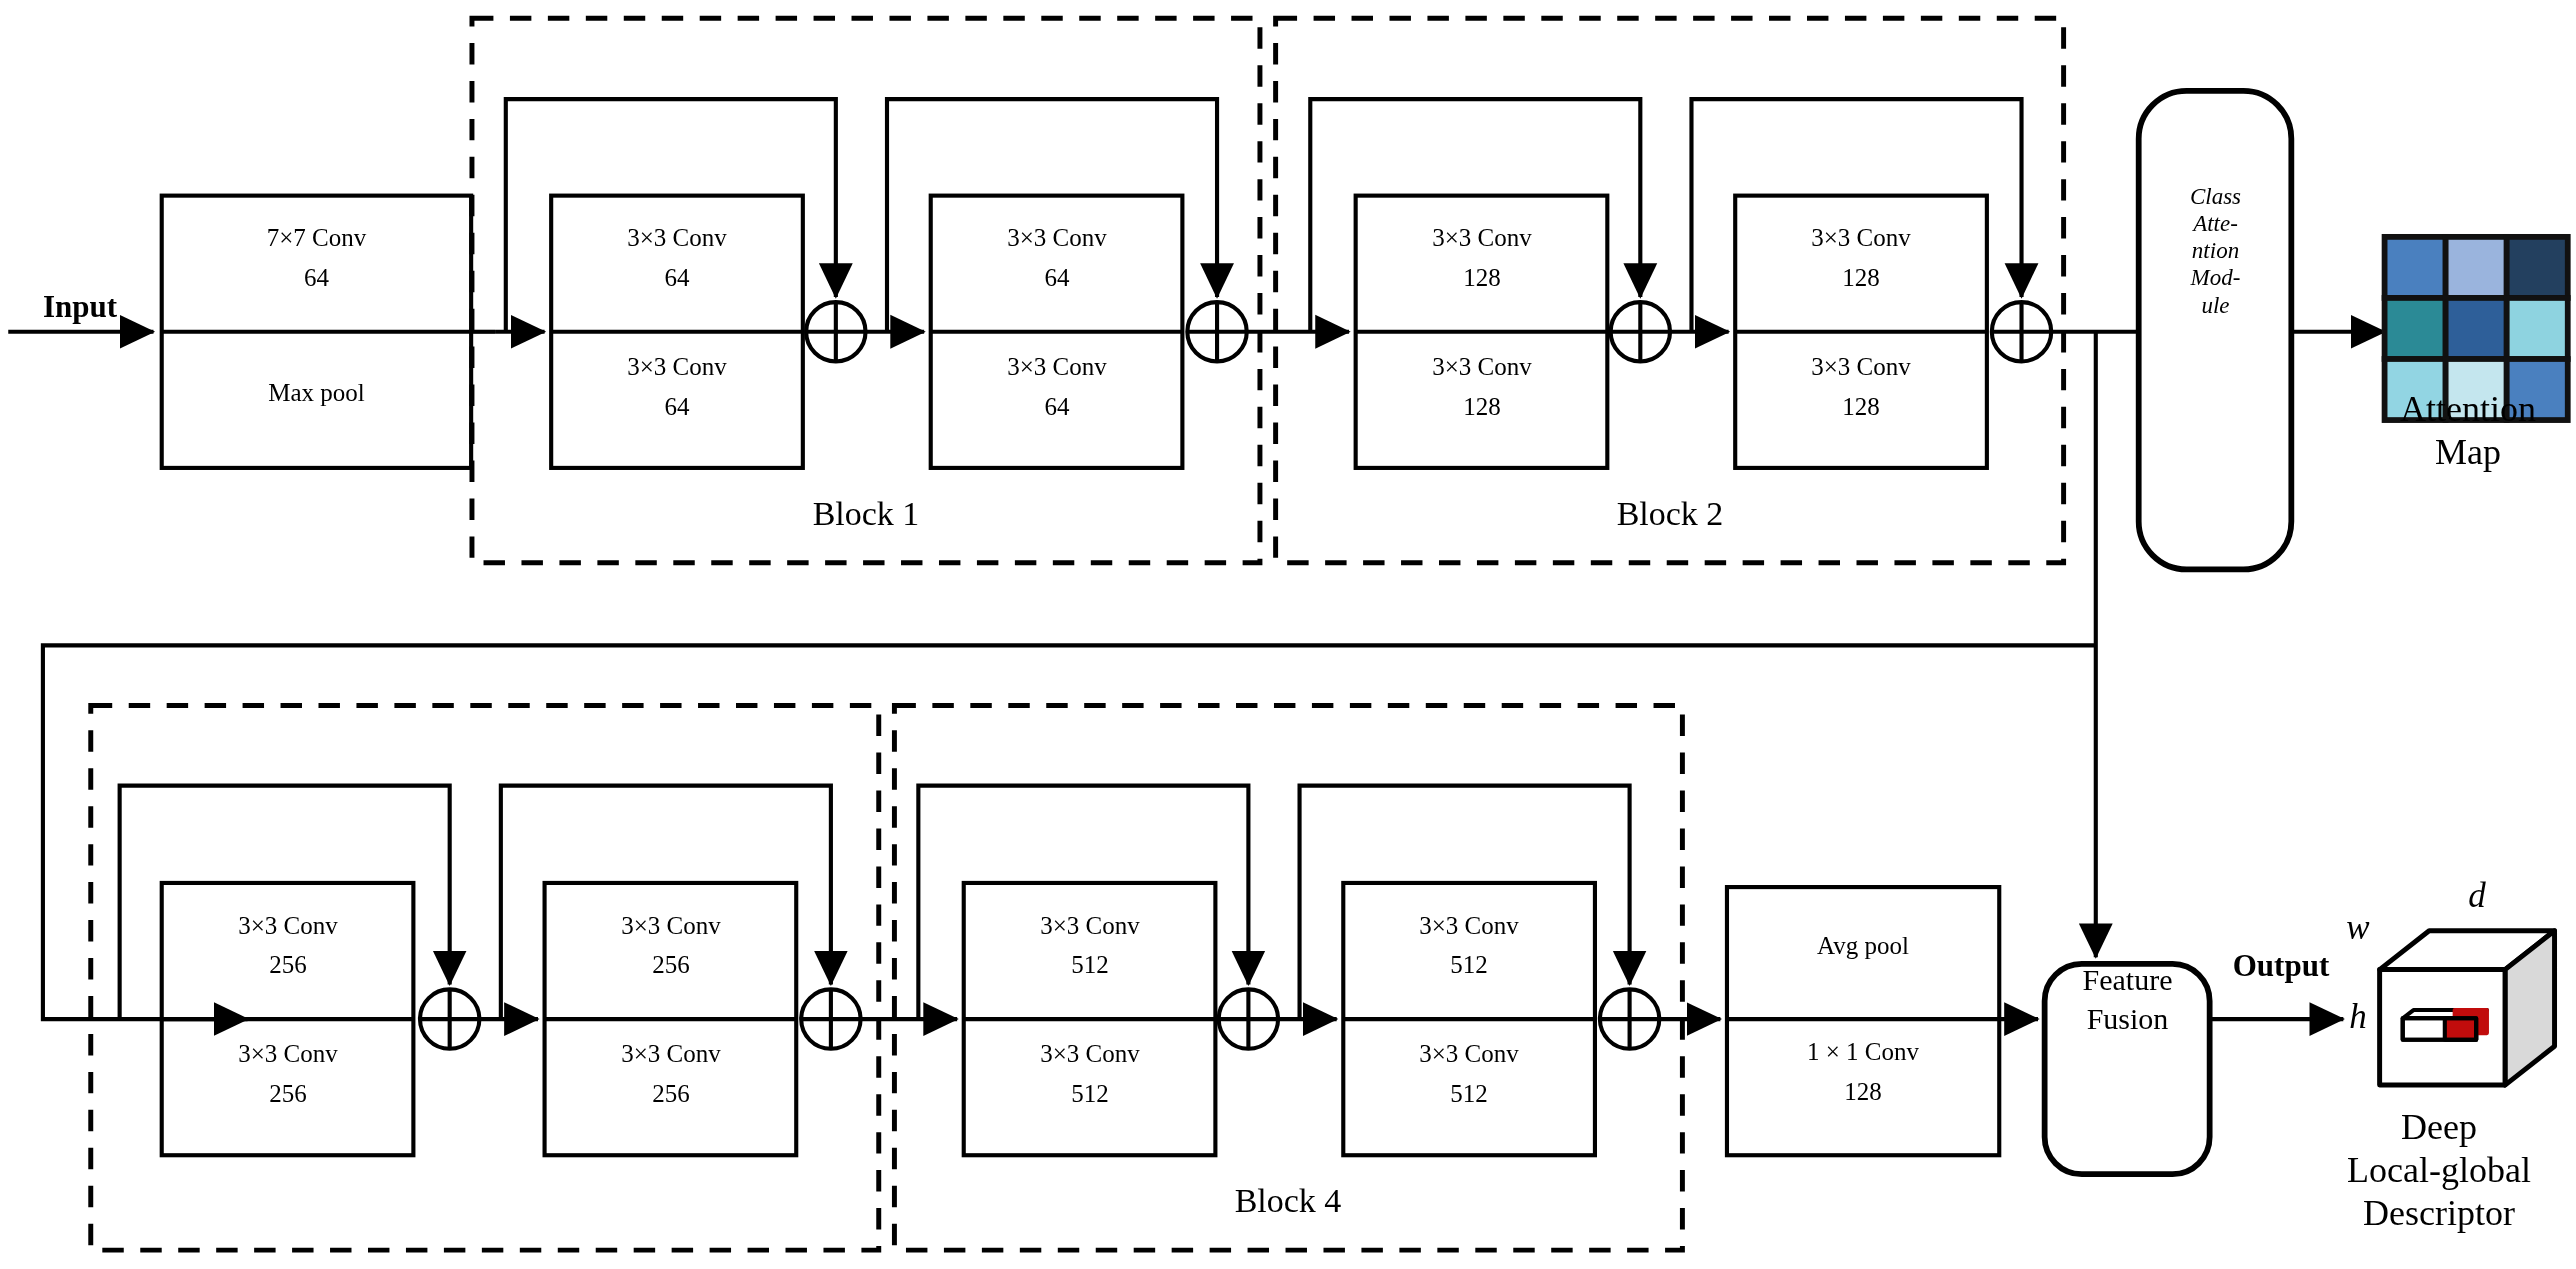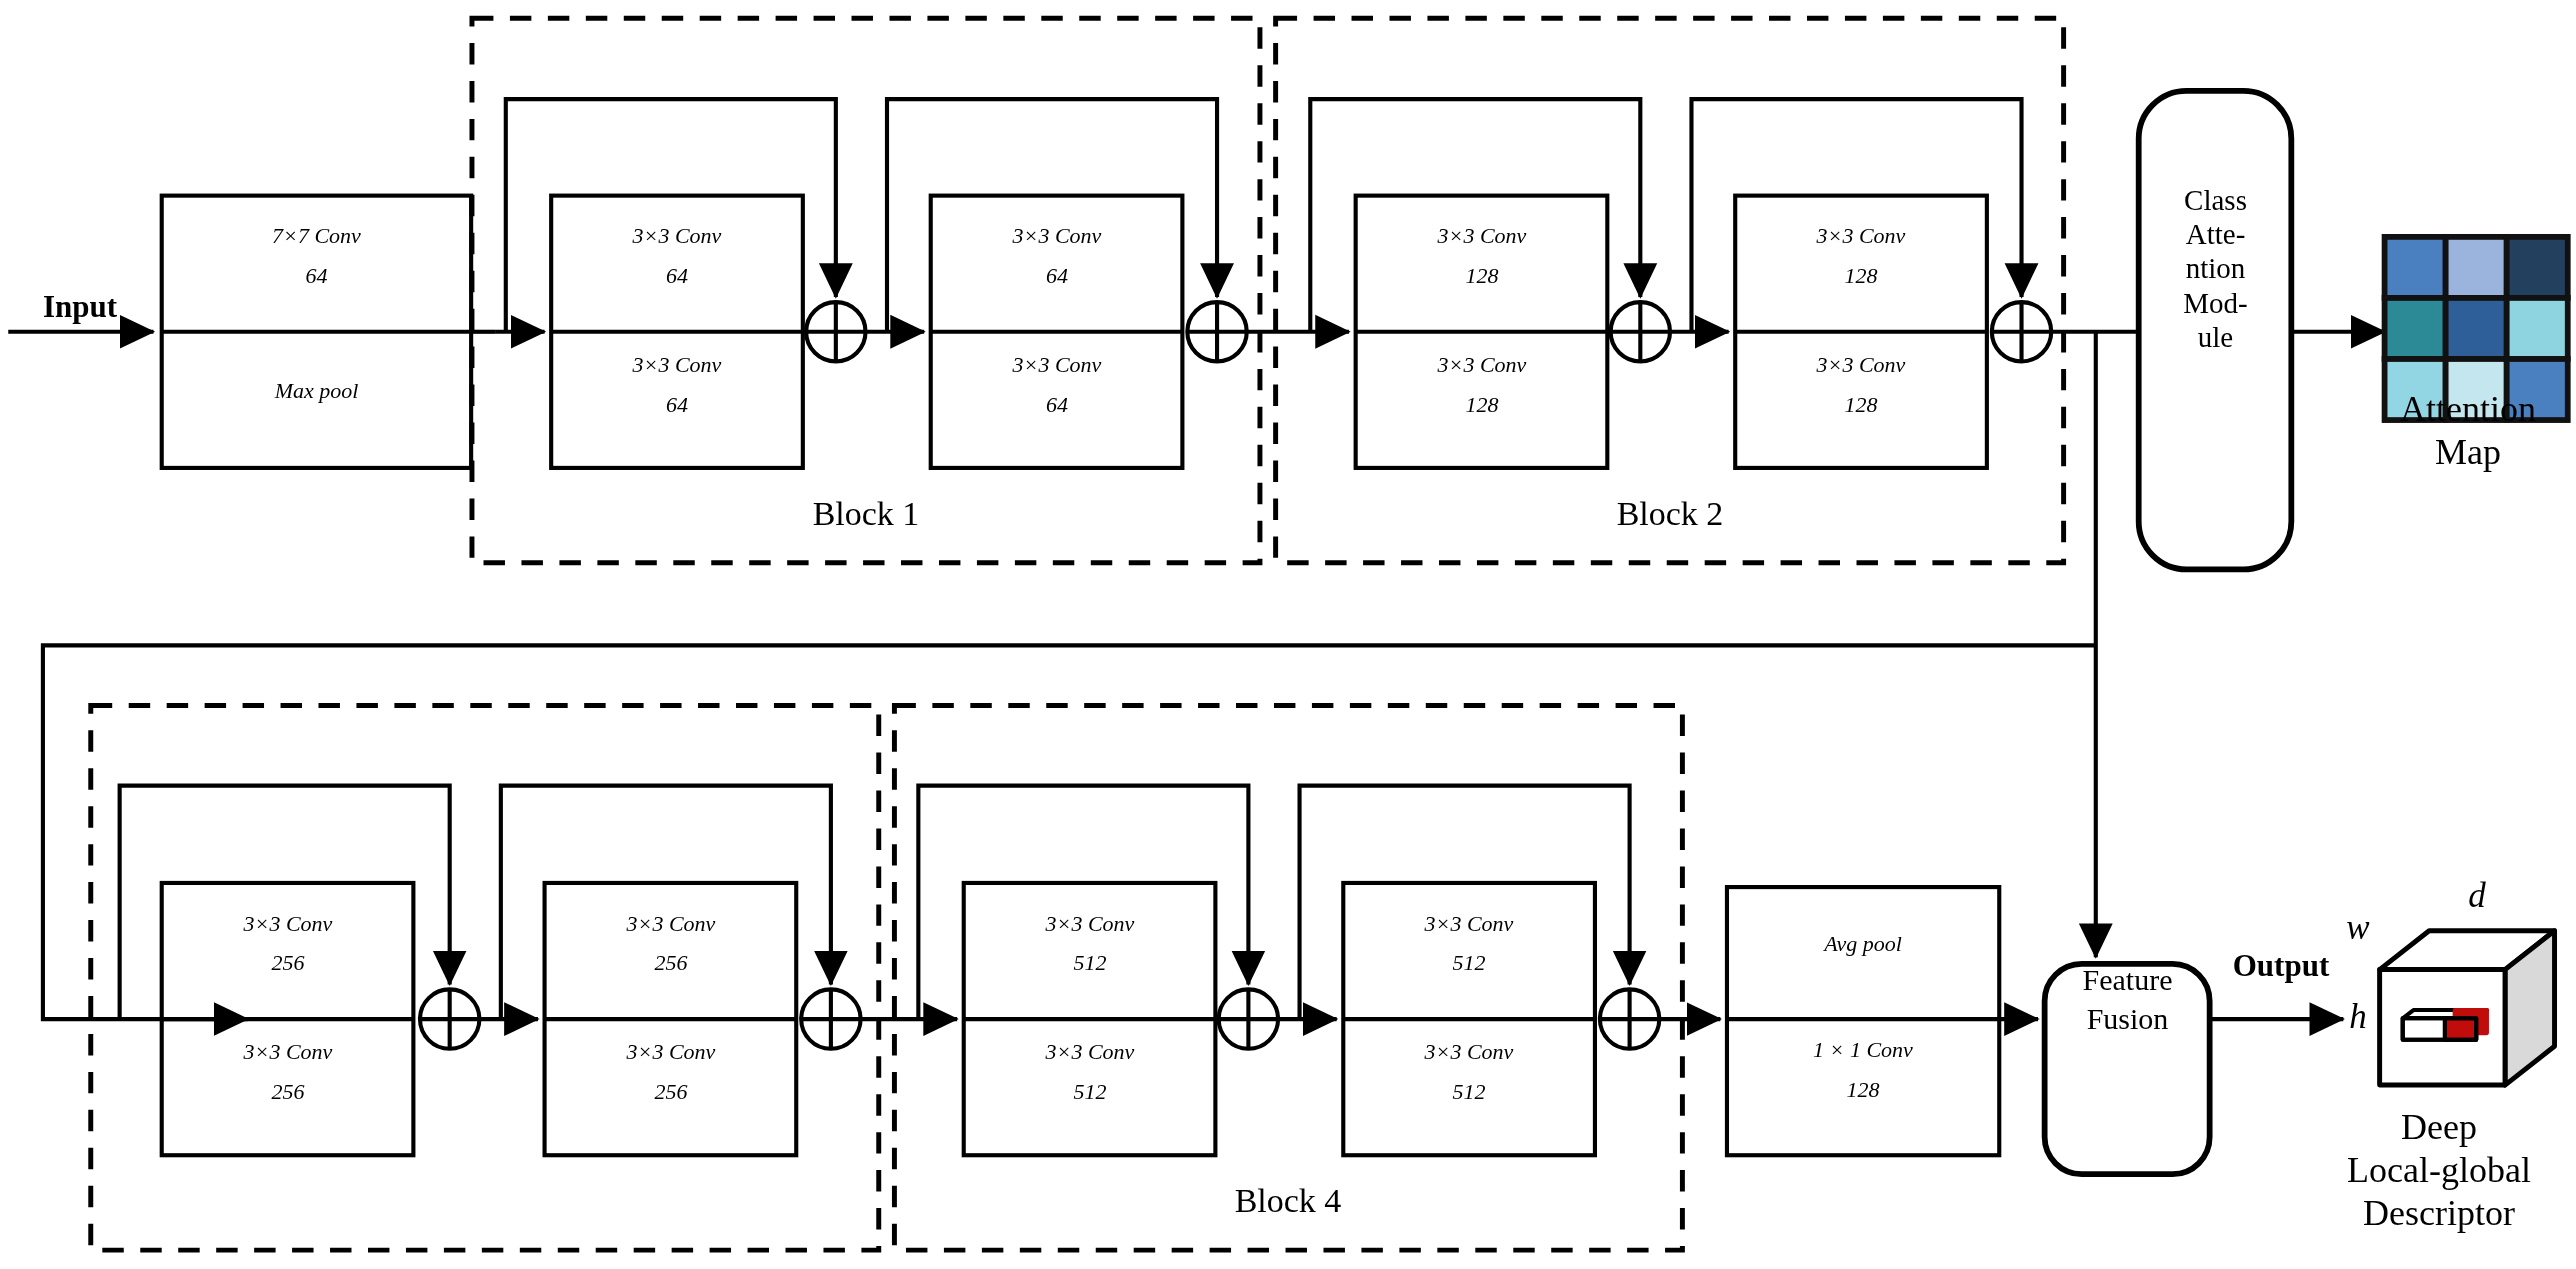--- a/index.html
+++ b/index.html
@@ -1,21 +1,21 @@
 <!DOCTYPE html>
 <html style="font-size:13.2px"><head>
 <meta charset="utf-8">
 <style>
   html,body{margin:0;padding:0;background:#fff;}
   body{width:2576px;height:1270px;overflow:hidden;
        font-family:"Liberation Serif","DejaVu Serif",serif;color:#000;}
   #stage{position:relative;width:2576px;height:1270px;}
   svg.layer{position:absolute;left:0;top:0;width:2576px;height:1270px;overflow:visible;}
   .lbl{position:absolute;text-align:center;line-height:1.12;color:#000;white-space:pre-line;}
-  .convtxt{font-size:22px;font-style:italic;}
+  .convtxt{font-size:25px;}
   .blocklbl{font-size:34px;}
   .smalltxt{font-size:31px;font-weight:bold;}
   .ital{font-style:italic;font-size:35px;}
   .caplbl{font-size:36px;line-height:1.2;}
 </style>
 </head>
 <body>
 
 <div id="stage">
 
@@ -171,21 +171,21 @@
 <div class="lbl convtxt" style="left:1356px;top:264px;width:252px;">128</div>
 <div class="lbl convtxt" style="left:1356px;top:353px;width:252px;">3×3 Conv</div>
 <div class="lbl convtxt" style="left:1356px;top:393px;width:252px;">128</div>
 
 <div class="lbl convtxt" style="left:1735px;top:224px;width:252px;">3×3 Conv</div>
 <div class="lbl convtxt" style="left:1735px;top:264px;width:252px;">128</div>
 <div class="lbl convtxt" style="left:1735px;top:353px;width:252px;">3×3 Conv</div>
 <div class="lbl convtxt" style="left:1735px;top:393px;width:252px;">128</div>
 <div class="lbl blocklbl" style="left:1276px;top:495px;width:788px;">Block 2</div>
 
-<div class="lbl" style="left:2139px;top:183px;width:153px;font-size:29px;line-height:1.18;">Class
+<div class="lbl" style="left:2139px;top:183px;width:153px;font-size:23px;line-height:1.18;font-style:italic;">Class
 Atte-
 ntion
 Mod-
 ule</div>
 
 <div class="lbl caplbl" style="left:2360px;top:388px;width:216px;">Attention
 Map</div>
 
 <div class="lbl convtxt" style="left:162px;top:912px;width:252px;">3×3 Conv</div>
 <div class="lbl convtxt" style="left:162px;top:951px;width:252px;">256</div>

